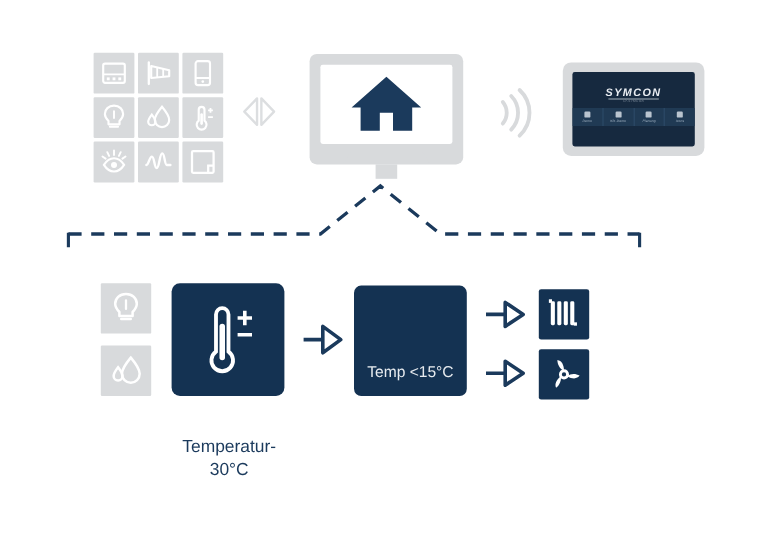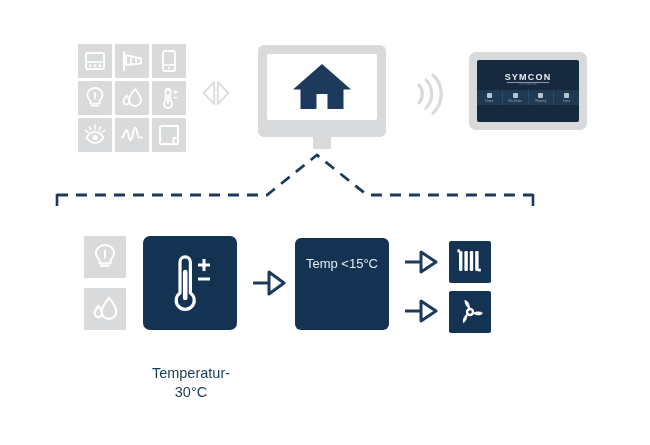--- a/index.html
+++ b/index.html
@@ -34,21 +34,21 @@
   #monitor-base{position:absolute;left:286px;top:127px;width:72px;height:9px;background:#d8dadc;
     clip-path:polygon(8% 0,92% 0,100% 100%,0 100%);}
 
   
   #wifi{position:absolute;left:411px;top:72px;width:40px;height:44px;}
 
   
   #tablet{position:absolute;left:469px;top:52px;width:118px;height:78px;
     background:#d8dadc;border-radius:7px;padding:8px;box-sizing:border-box;}
   #tablet-screen{width:100%;height:100%;background:#16293f;border-radius:2px;
-    position:relative;overflow:hidden;}
+    position:relative;overflow:hidden;font-style:italic;}
   #tablet-brand{position:absolute;left:0;right:0;top:12px;text-align:center;
     color:#e9edf2;font-size:9px;letter-spacing:1.2px;font-weight:bold;}
   #tablet-brand-sub{position:absolute;left:0;right:0;top:23px;text-align:center;
     color:#7f8d9c;font-size:2.6px;letter-spacing:.3px;}
   #tablet-rule{position:absolute;left:30px;right:30px;top:22px;height:1px;background:#8e9aa6;}
   #tablet-tabbar{position:absolute;left:0;right:0;top:30px;height:15px;
     background:#203a54;display:flex;align-items:center;}
   .tablet-tab{flex:1;display:flex;flex-direction:column;align-items:center;justify-content:center;
     border-right:1px solid #2c4a68;height:100%;}
   .tablet-tab:last-child{border-right:none;}
@@ -65,21 +65,21 @@
   #thermo-tile{position:absolute;left:143px;top:236px;width:94px;height:94px;
     background:#143252;border-radius:7px;display:flex;align-items:center;justify-content:center;}
 
   #thermo-label{position:absolute;left:130px;top:344px;width:122px;text-align:center;
     color:#1b3a5c;font-size:14.5px;line-height:19px;margin-top:20px;}
 
   #arrow-main{position:absolute;left:252px;top:270px;width:34px;height:26px;}
 
   #cond-box{position:absolute;left:295px;top:238px;width:94px;height:92px;
     background:#143252;border-radius:6px;}
-  .cond-line{position:absolute;left:0;right:0;color:#e7ebef;font-size:13px;text-align:center;}
+  .cond-line{position:absolute;left:0;right:0;color:#e7ebef;font-size:13px;text-align:center;margin-top:46px;}
   #cond-1{top:18px;}
   #cond-2{top:57px;}
 
   #arrow-top{position:absolute;left:404px;top:250px;width:34px;height:24px;}
   #arrow-bot{position:absolute;left:404px;top:299px;width:34px;height:24px;}
 
   #rad-tile{position:absolute;left:449px;top:241px;width:42px;height:42px;
     background:#143252;border-radius:2px;display:flex;align-items:center;justify-content:center;}
   #fan-tile{position:absolute;left:449px;top:291px;width:42px;height:42px;
     background:#143252;border-radius:2px;display:flex;align-items:center;justify-content:center;}

